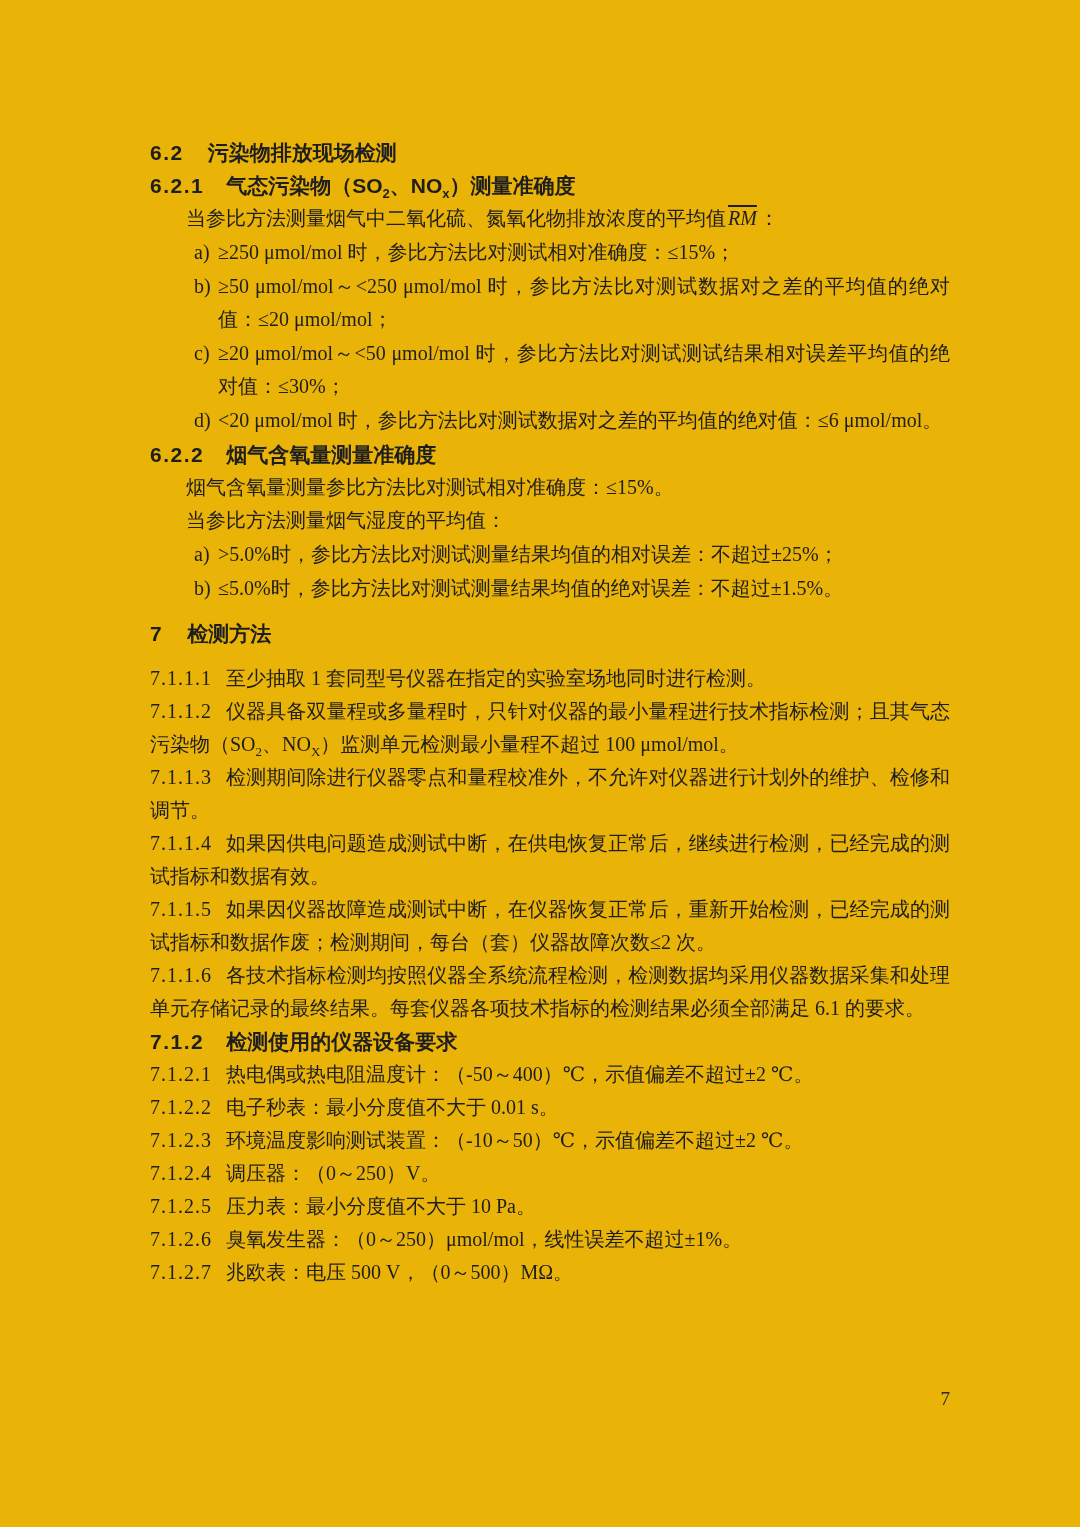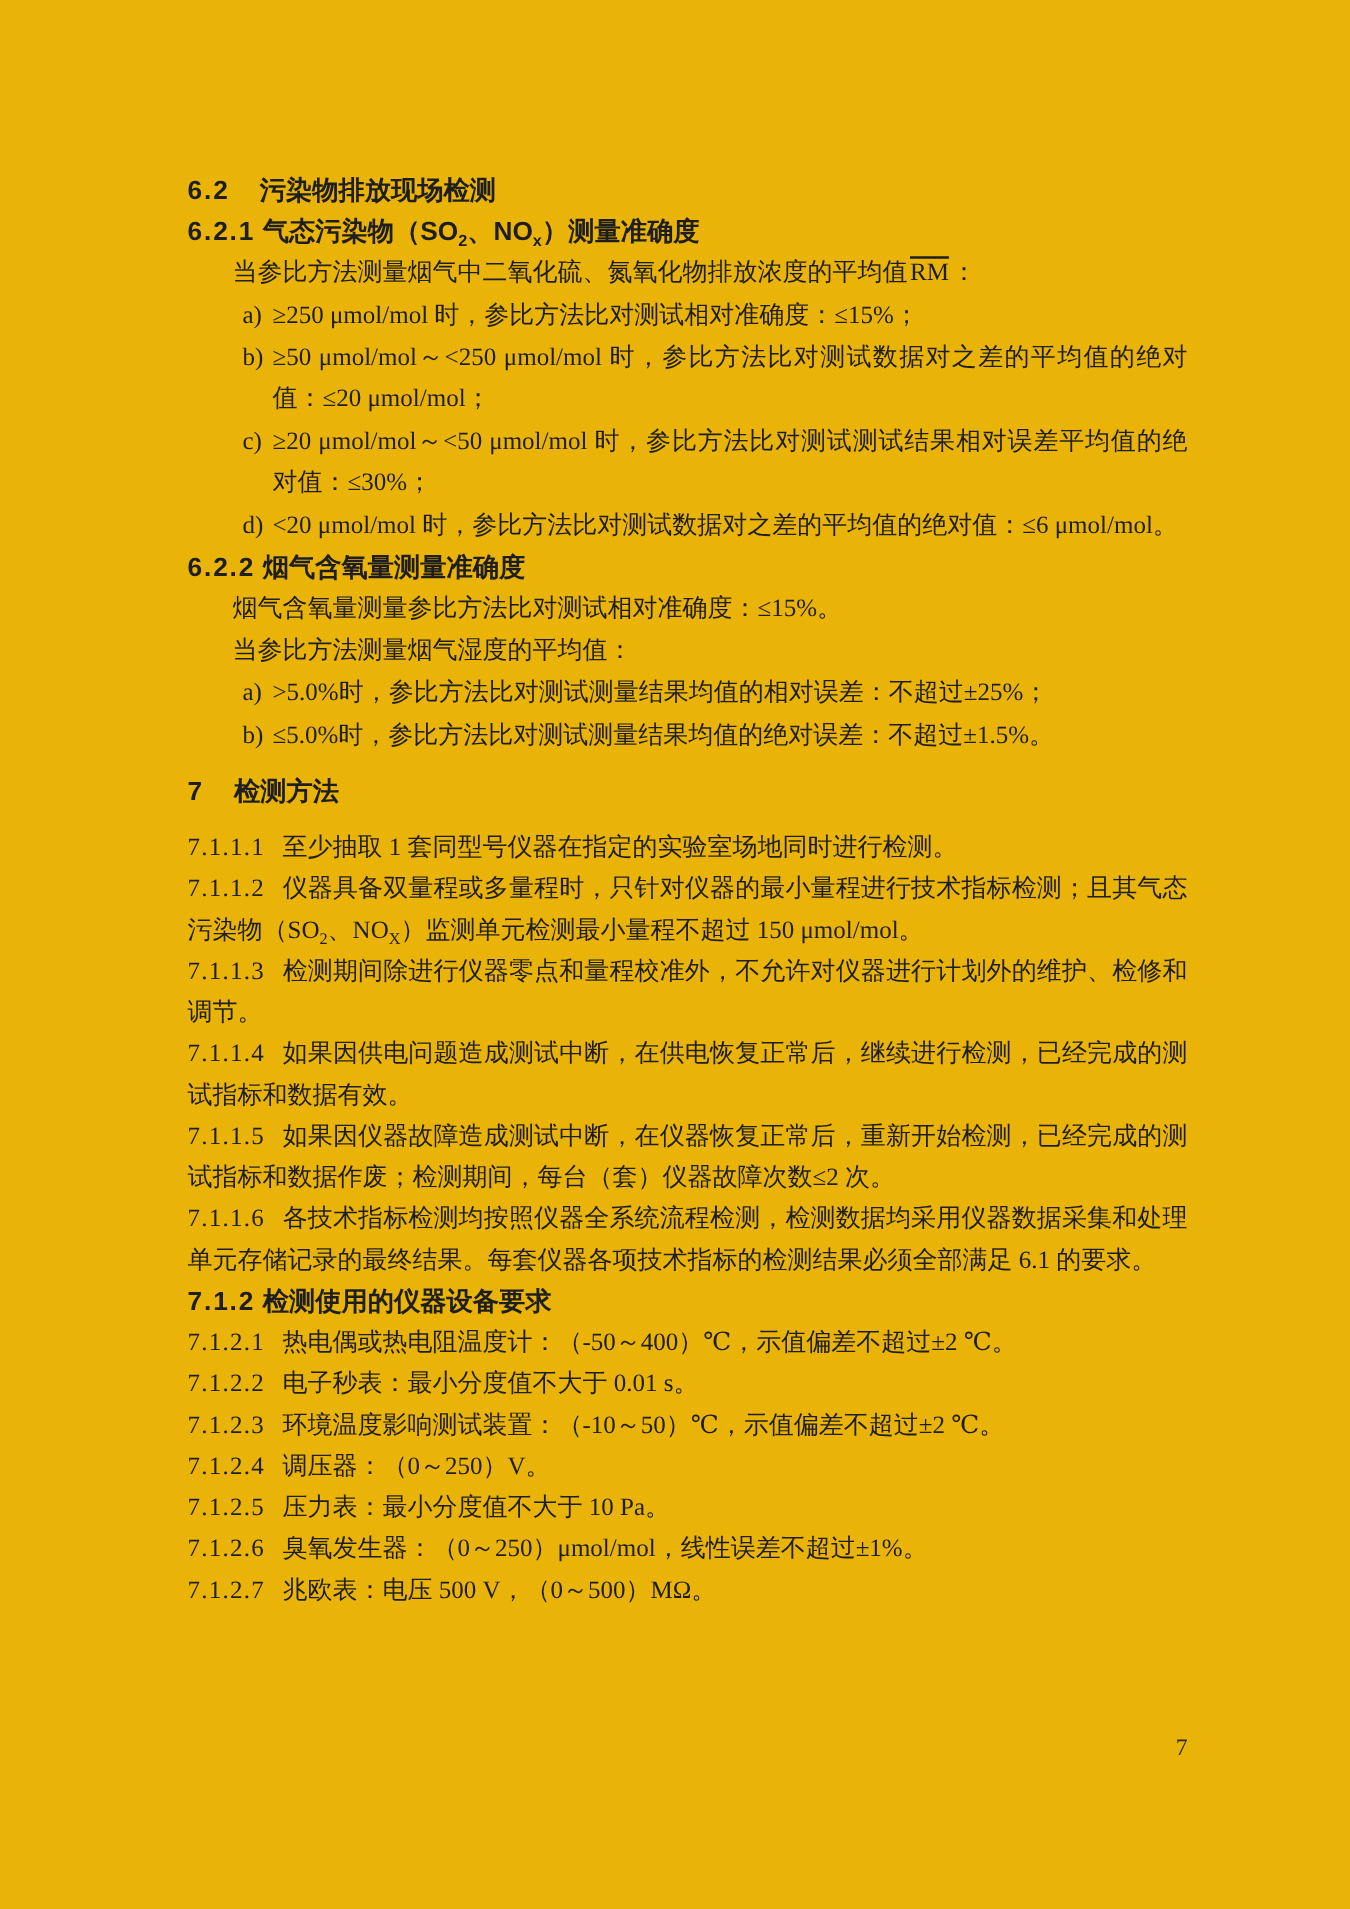--- a/index.html
+++ b/index.html
@@ -15,34 +15,34 @@
     position:absolute;left:150px;top:136px;width:800px;
     font-size:20px;line-height:33px;
   }
   p{margin:0;}
   h1,h2,h3{
     margin:0;font-size:21px;line-height:33px;font-weight:bold;
     font-family:"Liberation Sans","DejaVu Sans",sans-serif;
   }
   h1.sec7{margin-top:12px;margin-bottom:12px;}
   .no{letter-spacing:1.5px;margin-right:24px;}
-  .no-tight{letter-spacing:1.5px;margin-right:6px;}
+  .no-tight{letter-spacing:1.5px;margin-right:22px;}
   .cno{letter-spacing:1px;margin-right:14px;font-family:"Liberation Serif","DejaVu Serif",serif;margin-top:28px;}
   .para-indent{text-indent:36px;}
   .clause{text-align:justify;}
   .list{margin:0;}
   .li{
     position:relative;padding-left:68px;text-align:justify;margin:1px 0;
   }
   .marker{
     position:absolute;left:44px;top:0;
     font-family:"Liberation Serif","DejaVu Serif",serif;
   }
   .rm-symbol{
-    text-decoration:overline;
+    font-style:italic;text-decoration:overline;
     font-family:"Liberation Serif","DejaVu Serif",serif;
     padding:0 2px;
   }
   sub{font-size:13px;line-height:0;}
   .pagenum{
     position:absolute;left:150px;top:1388px;width:800px;
     text-align:right;font-size:19px;color:#2a2a2a;
     font-family:"Liberation Serif","DejaVu Serif",serif;
   }
 </style>
@@ -76,21 +76,21 @@
       <div class="li"><span class="marker">a)</span><span>&gt;5.0%时，参比方法比对测试测量结果均值的相对误差：不超过±25%；</span></div>
       <div class="li"><span class="marker">b)</span><span>≤5.0%时，参比方法比对测试测量结果均值的绝对误差：不超过±1.5%。</span></div>
     </div>
 
     <h1 class="sec7"><span class="no">7</span><span>检测方法</span></h1>
 
 
 
     <p class="clause"><span class="cno">7.1.1.1</span><span>至少抽取 1 套同型号仪器在指定的实验室场地同时进行检测。</span></p>
 
-    <p class="clause"><span class="cno">7.1.1.2</span><span>仪器具备双量程或多量程时，只针对仪器的最小量程进行技术指标检测；且其气态污染物（SO</span><sub>2</sub><span>、NO</span><sub>X</sub><span>）监测单元检测最小量程不超过 150 μmol/mol。</span></p>
+    <p class="clause"><span class="cno">7.1.1.2</span><span>仪器具备双量程或多量程时，只针对仪器的最小量程进行技术指标检测；且其气态污染物（SO</span><sub>2</sub><span>、NO</span><sub>X</sub><span>）监测单元检测最小量程不超过 100 μmol/mol。</span></p>
 
     <p class="clause"><span class="cno">7.1.1.3</span><span>检测期间除进行仪器零点和量程校准外，不允许对仪器进行计划外的维护、检修和调节。</span></p>
 
     <p class="clause"><span class="cno">7.1.1.4</span><span>如果因供电问题造成测试中断，在供电恢复正常后，继续进行检测，已经完成的测试指标和数据有效。</span></p>
 
     <p class="clause"><span class="cno">7.1.1.5</span><span>如果因仪器故障造成测试中断，在仪器恢复正常后，重新开始检测，已经完成的测试指标和数据作废；检测期间，每台（套）仪器故障次数≤2 次。</span></p>
 
     <p class="clause"><span class="cno">7.1.1.6</span><span>各技术指标检测均按照仪器全系统流程检测，检测数据均采用仪器数据采集和处理单元存储记录的最终结果。每套仪器各项技术指标的检测结果必须全部满足 6.1 的要求。</span></p>
 
     <h3><span class="no-tight">7.1.2</span><span>检测使用的仪器设备要求</span></h3>

